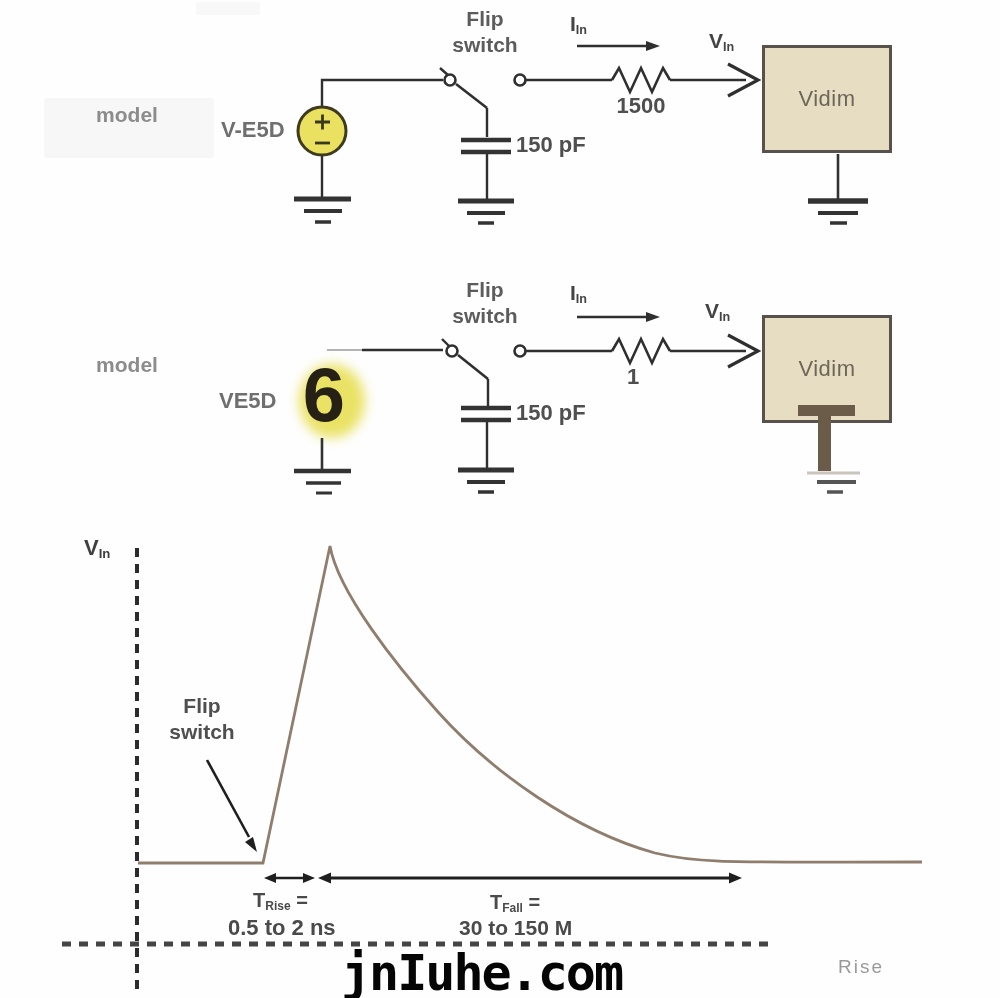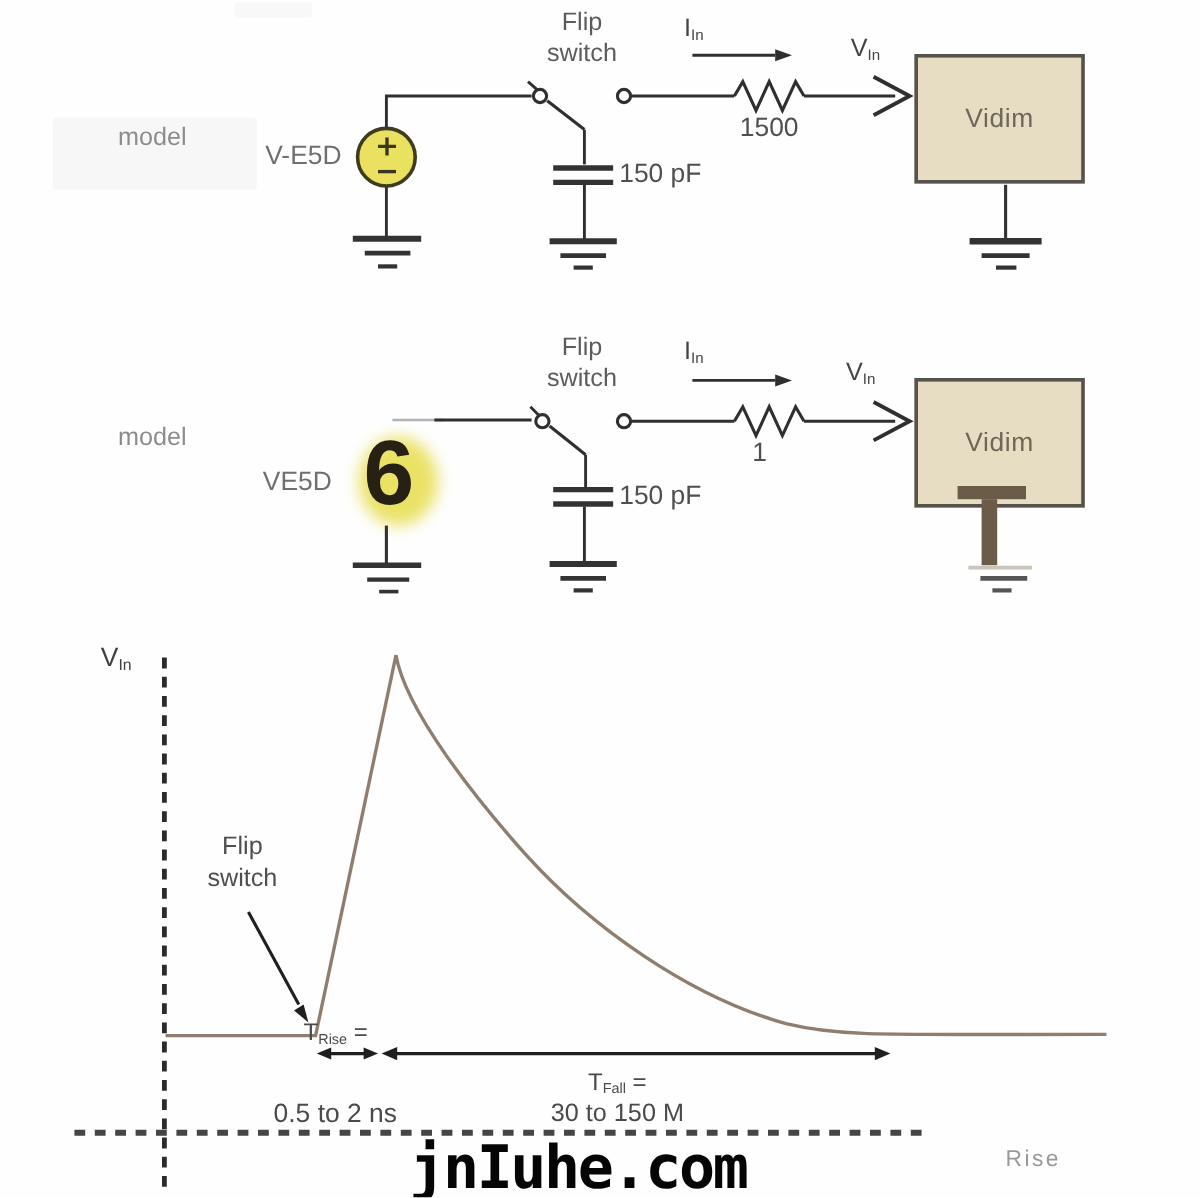--- a/index.html
+++ b/index.html
@@ -1,26 +1,26 @@
 <!DOCTYPE html>
 <html><head>
 <meta charset="utf-8">
 <style>
   html,body{margin:0;padding:0;background:#fff;}
   .screen{position:relative;width:1000px;height:998px;background:#fefefe;overflow:hidden;
           font-family:"Liberation Sans",sans-serif;color:#5a5a5a;}
-  .lbl{position:absolute;white-space:nowrap;}
+  .lbl{position:absolute;white-space:nowrap;font-weight:bold;}
   .model-title{width:170px;text-align:center;font-size:21px;line-height:26px;color:#8c8c8c;}
   .flip-label{width:90px;text-align:center;font-size:21px;line-height:26px;color:#5c5c5c;}
   .src-label{font-size:22px;color:#6f6f6f;}
   .val-label{font-size:22px;color:#4f4f4f;}
   .sig-label{font-size:21px;color:#444;}
   .sig-label sub,.trt sub{font-size:0.6em;vertical-align:-0.25em;}
   .center{text-align:center;}
-  .device-box{position:absolute;width:142px;height:108px;background:#e7ddc3;border:3.5px solid #57524b;
+  .device-box{position:absolute;width:130px;height:108px;background:#e7ddc3;border:3.5px solid #57524b;
               display:flex;align-items:center;justify-content:center;box-sizing:border-box;}
   .device-box .device-label{font-size:22px;color:#6e6759;letter-spacing:0.5px;}
   .big-digit{font-size:76px;font-weight:bold;color:#262114;line-height:76px;width:64px;text-align:center;}
   .blob{position:absolute;left:299px;top:364px;width:66px;height:74px;background:#e8df55;
         border-radius:50%;filter:blur(6px);opacity:0.9;}
   .tbar{position:absolute;background:#6b5c49;}
   .trt{font-size:20px;color:#4a4a4a;}
   .trv{font-size:22px;color:#4a4a4a;}
   .suffix{white-space:pre;}
   .watermark{position:absolute;left:341px;top:944px;font-family:"DejaVu Sans Mono",monospace;
@@ -204,21 +204,21 @@
   <div class="lbl val-label center" style="left:611px;top:364px;width:44px;">1</div>
   <div class="lbl val-label" style="left:516px;top:400px;">150 pF</div>
 
   <div class="lbl sig-label" style="left:84px;top:535px;font-size:22px;color:#3f3f3f;">
     <span>V</span><sub>In</sub>
   </div>
   <div class="lbl flip-label" style="left:152px;top:693px;width:100px;color:#4f4f4f;">
     <div>Flip</div>
     <div>switch</div>
   </div>
-  <div class="lbl trt" style="left:253px;top:850px;">
+  <div class="lbl trt" style="left:253px;top:889px;">
     <span>T</span><sub>Rise</sub><span class="suffix"> =</span>
   </div>
   <div class="lbl trv" style="left:228px;top:915px;">0.5 to 2 ns</div>
   <div class="lbl trt" style="left:490px;top:891px;">
     <span>T</span><sub>Fall</sub><span class="suffix"> =</span>
   </div>
   <div class="lbl trv" style="left:459px;top:916px;font-size:21px;">30 to 150 M</div>
   <div class="timo">Rise</div>
 
   <div class="watermark">jnIuhe.com</div>

